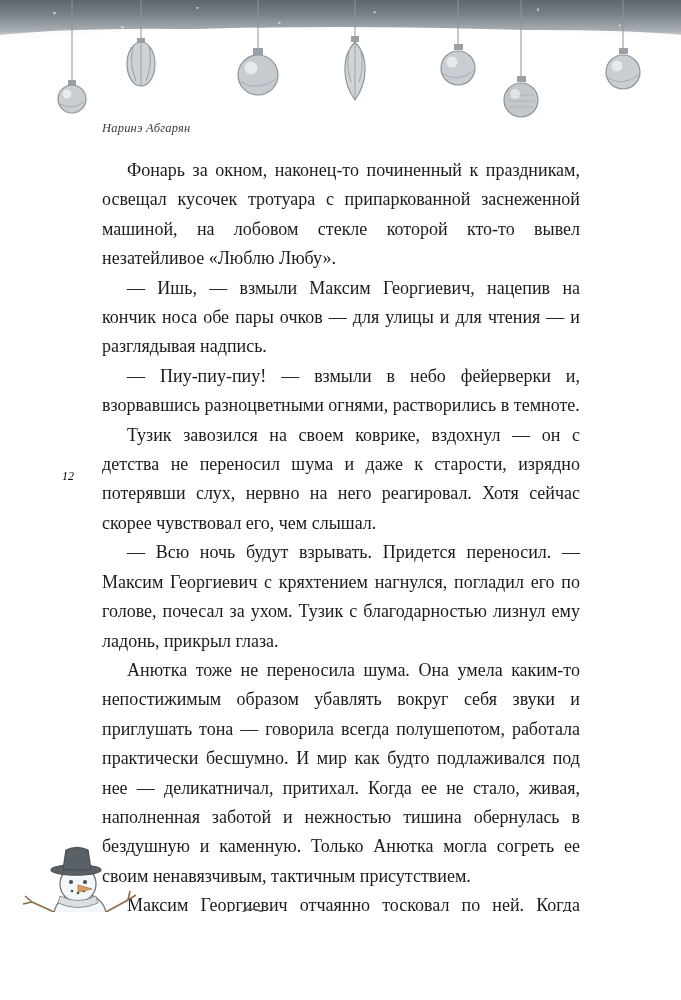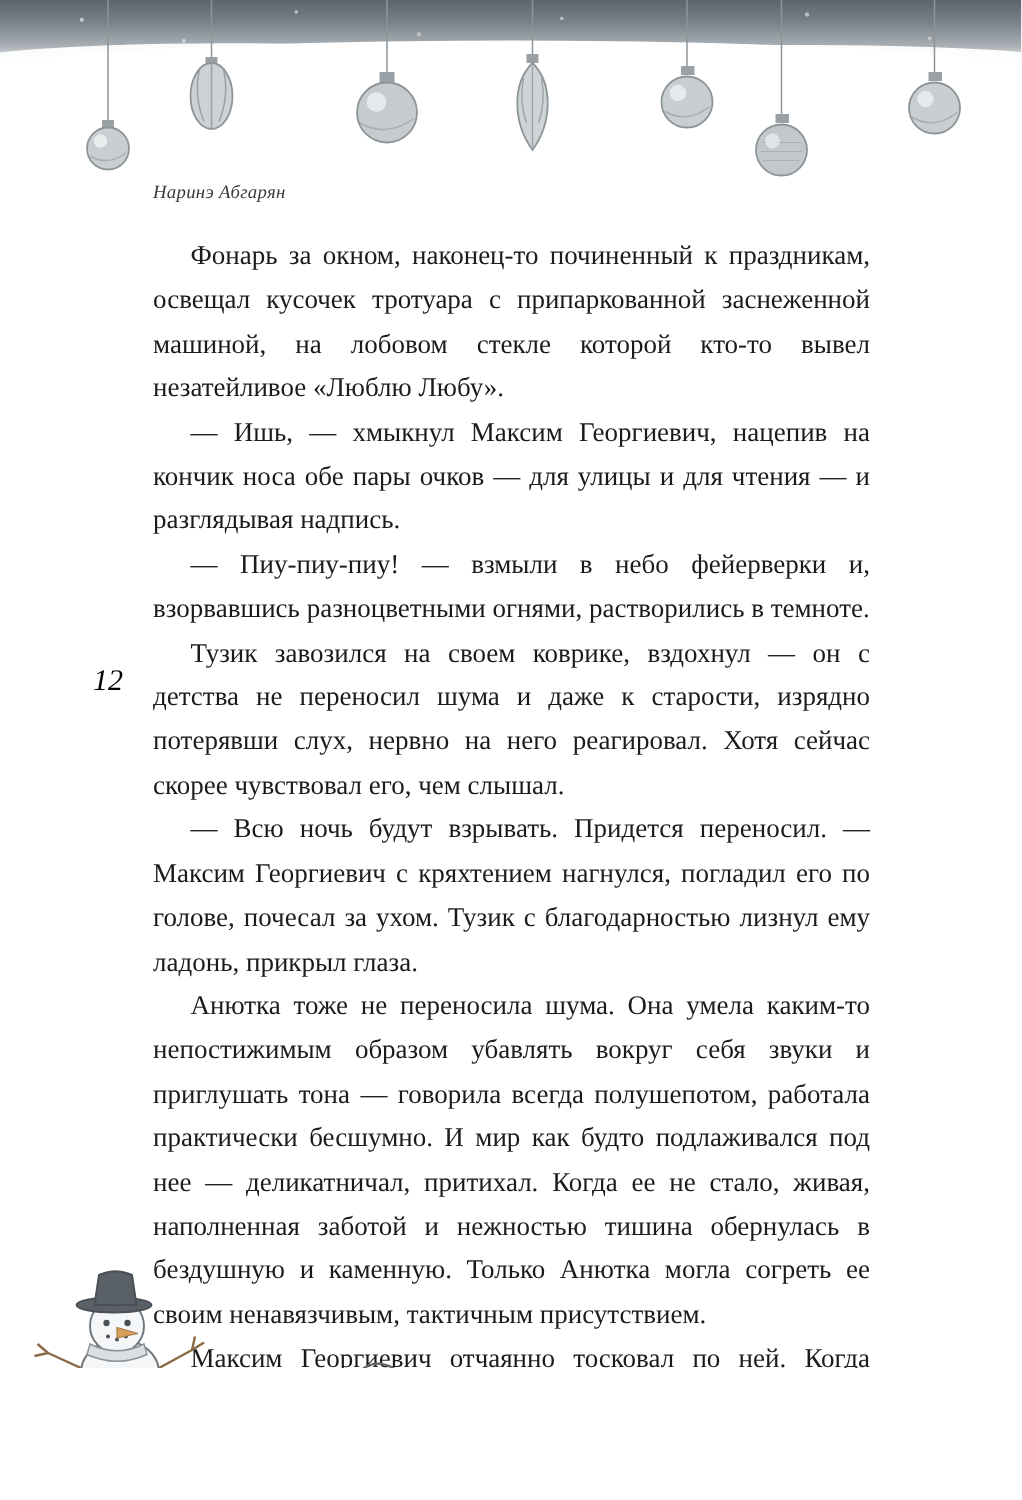--- a/index.html
+++ b/index.html
@@ -87,23 +87,23 @@
     left: 102px;
     top: 121px;
     font-style: italic;
     font-size: 12.5px;
     color: #3a3a3a;
     letter-spacing: .2px;
   }
   .folio {
     position: absolute;
     left: 62px;
-    top: 443px;
+    top: 469px;
     font-style: italic;
-    font-size: 20px;
+    font-size: 12px;
     color: #000000;
   }
   .body-text {
     position: absolute;
     left: 102px;
     top: 156px;
     width: 478px;
     font-size: 18px;
     line-height: 29.4px;
     color: #1b1b1b;
@@ -203,21 +203,21 @@
       </g>
     </svg>
   </div>
 
   <div class="author" data-name="running-head-author">Наринэ Абгарян</div>
 
   <div class="folio" data-name="page-number">12</div>
 
   <div class="body-text" data-name="body-text">
     <p data-name="paragraph">Фонарь за окном, наконец-то починенный к праздникам, освещал кусочек тротуара с припаркованной заснеженной машиной, на лобовом стекле которой кто-то вывел незатейливое «Люблю Любу».</p>
-    <p data-name="paragraph">— Ишь, — хмыкнул Максим Георгиевич, нацепив на кончик носа обе пары очков — для улицы и для чтения — и разглядывая надпись.</p>
+    <p data-name="paragraph">— Ишь, — взмыли Максим Георгиевич, нацепив на кончик носа обе пары очков — для улицы и для чтения — и разглядывая надпись.</p>
     <p data-name="paragraph">— Пиу-пиу-пиу! — взмыли в небо фейерверки и, взорвавшись разноцветными огнями, растворились в темноте.</p>
     <p data-name="paragraph">Тузик завозился на своем коврике, вздохнул — он с детства не переносил шума и даже к старости, изрядно потерявши слух, нервно на него реагировал. Хотя сейчас скорее чувствовал его, чем слышал.</p>
     <p data-name="paragraph">— Всю ночь будут взрывать. Придется переносил. — Максим Георгиевич с кряхтением нагнулся, погладил его по голове, почесал за ухом. Тузик с благодарностью лизнул ему ладонь, прикрыл глаза.</p>
     <p data-name="paragraph">Анютка тоже не переносила шума. Она умела каким-то непостижимым образом убавлять вокруг себя звуки и приглушать тона — говорила всегда полушепотом, работала практически бесшумно. И мир как будто подлаживался под нее — деликатничал, притихал. Когда ее не стало, живая, наполненная заботой и нежностью тишина обернулась в бездушную и каменную. Только Анютка могла согреть ее своим ненавязчивым, тактичным присутствием.</p>
     <p data-name="paragraph">Максим Георгиевич отчаянно тосковал по ней. Когда становилось совсем невмоготу, он выдергивал из стопки «Лечебных писем» журнал, раскрывал на последней странице и читал письма одиноких стариков, желающих найти себе вторую</p>
   </div>
 
   <div class="bottom-art" data-name="snowman-sled-crow-illustration">
     <svg width="681" height="200" viewBox="0 0 681 200" aria-hidden="true">
 

